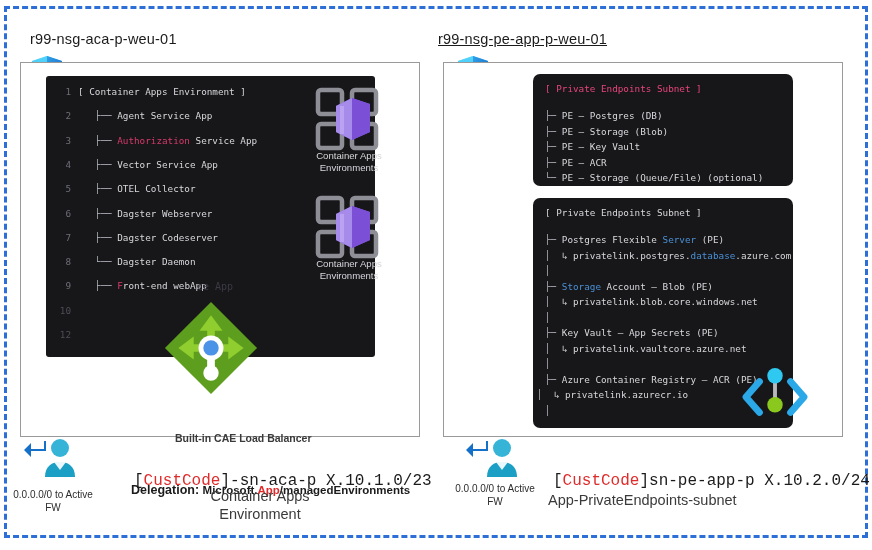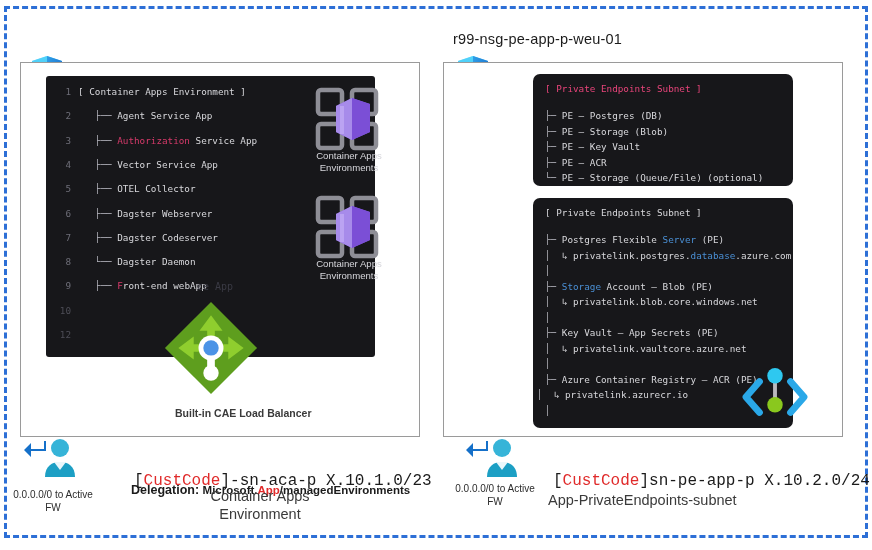--- a/index.html
+++ b/index.html
@@ -137,20 +137,21 @@
     white-space:nowrap;
   }
 </style>
 </head>
 <body>
 
 <div id="canvas">
 
   <div class="vnet-dash"></div>
 
+  <div class="panel-title" style="left:30px;top:31px;">r99-nsg-aca-p-weu-01</div>
 
   <div class="shield" style="left:26px;top:52px;">
     <svg viewBox="0 0 42 42" width="42" height="42">
       <defs>
         <linearGradient id="shg1" x1="0" y1="0" x2="0" y2="1">
           <stop offset="0" stop-color="#4fd1f9"></stop>
             <stop offset="1" stop-color="#1fa8e8"></stop>
         </linearGradient>
         <linearGradient id="shg2" x1="0" y1="0" x2="1" y2="1">
           <stop offset="0" stop-color="#2f9fe8"></stop>
@@ -224,21 +225,21 @@
         <polygon points="50,16 62,32 54,32 54,46 46,46 46,32 38,32"></polygon>
         <polygon points="16,50 32,38 32,46 46,46 46,54 32,54 32,62"></polygon>
         <polygon points="84,50 68,38 68,46 54,46 54,54 68,54 68,62"></polygon>
       </g>
       <circle cx="50" cy="50" r="13" fill="#ffffff"></circle>
       <circle cx="50" cy="50" r="8" fill="#4b93e6"></circle>
       <rect x="46" y="58" width="8" height="14" fill="#ffffff"></rect>
       <circle cx="50" cy="76" r="8" fill="#ffffff"></circle>
     </svg>
   </div>
-  <div class="lb-label" style="left:143px;top:407px;padding-left:32px;">Built-in CAE Load Balancer</div>
+  <div class="lb-label" style="left:143px;top:432px;padding-left:32px;">Built-in CAE Load Balancer</div>
 
   <div class="fw-icon" style="left:22px;top:437px;">
     <svg viewBox="0 0 60 46" width="60" height="46">
       <path d="M22 4 L22 12 L9 12 L9 6 L2 13 L9 20 L9 14 L24 14 L24 4 Z" fill="#1570c9"></path>
       <circle cx="38" cy="11" r="9" fill="#36b4d8"></circle>
       <path d="M23 40 C23 29 30 25 38 25 C46 25 53 29 53 40 Z" fill="#1c9fc4"></path>
       <path d="M32 25 L38 33 L44 25 Z" fill="#eaf7fb"></path>
     </svg>
   </div>
   <div class="fw-label" style="left:-2px;top:488px;">0.0.0.0/0 to Active<br>FW</div>
@@ -247,21 +248,21 @@
     <span>[</span><span class="custcode">CustCode</span><span>]-sn-aca-p X.10.1.0/23</span>
   </div>
 
   <div class="deleg" style="left:131px;top:483px;">
     <span>Delegation:</span>
     <span class="small">Microsoft.</span><span class="small red">App</span><span class="small">/managedEnvironments</span>
   </div>
 
   <div class="subnet-sub" style="left:170px;top:487px;width:180px;">Container Apps<br>Environment</div>
 
-  <div class="panel-title" style="left:453px;top:31px;">r99-nsg-pe-app-p-weu-01</div>
+  <div class="panel-title" style="left:438px;top:31px;text-decoration:underline;">r99-nsg-pe-app-p-weu-01</div>
 
   <div class="shield" style="left:452px;top:52px;">
     <svg viewBox="0 0 42 42" width="42" height="42">
       <path d="M6 9 L21 4 L36 9 L36 20 C36 30 28 36 21 39 C14 36 6 30 6 20 Z" fill="url(#shg1)"></path>
       <path d="M21 4 L36 9 L36 20 C36 30 28 36 21 39 Z" fill="url(#shg2)"></path>
       <path d="M6 9 L21 4 L21 39 C14 36 6 30 6 20 Z" fill="#56d6fb" opacity=".55"></path>
       <path d="M6 20 C6 30 14 36 21 39 C28 36 36 30 36 20 Z" fill="#1d7fd4" opacity=".35"></path>
     </svg>
   </div>
 

